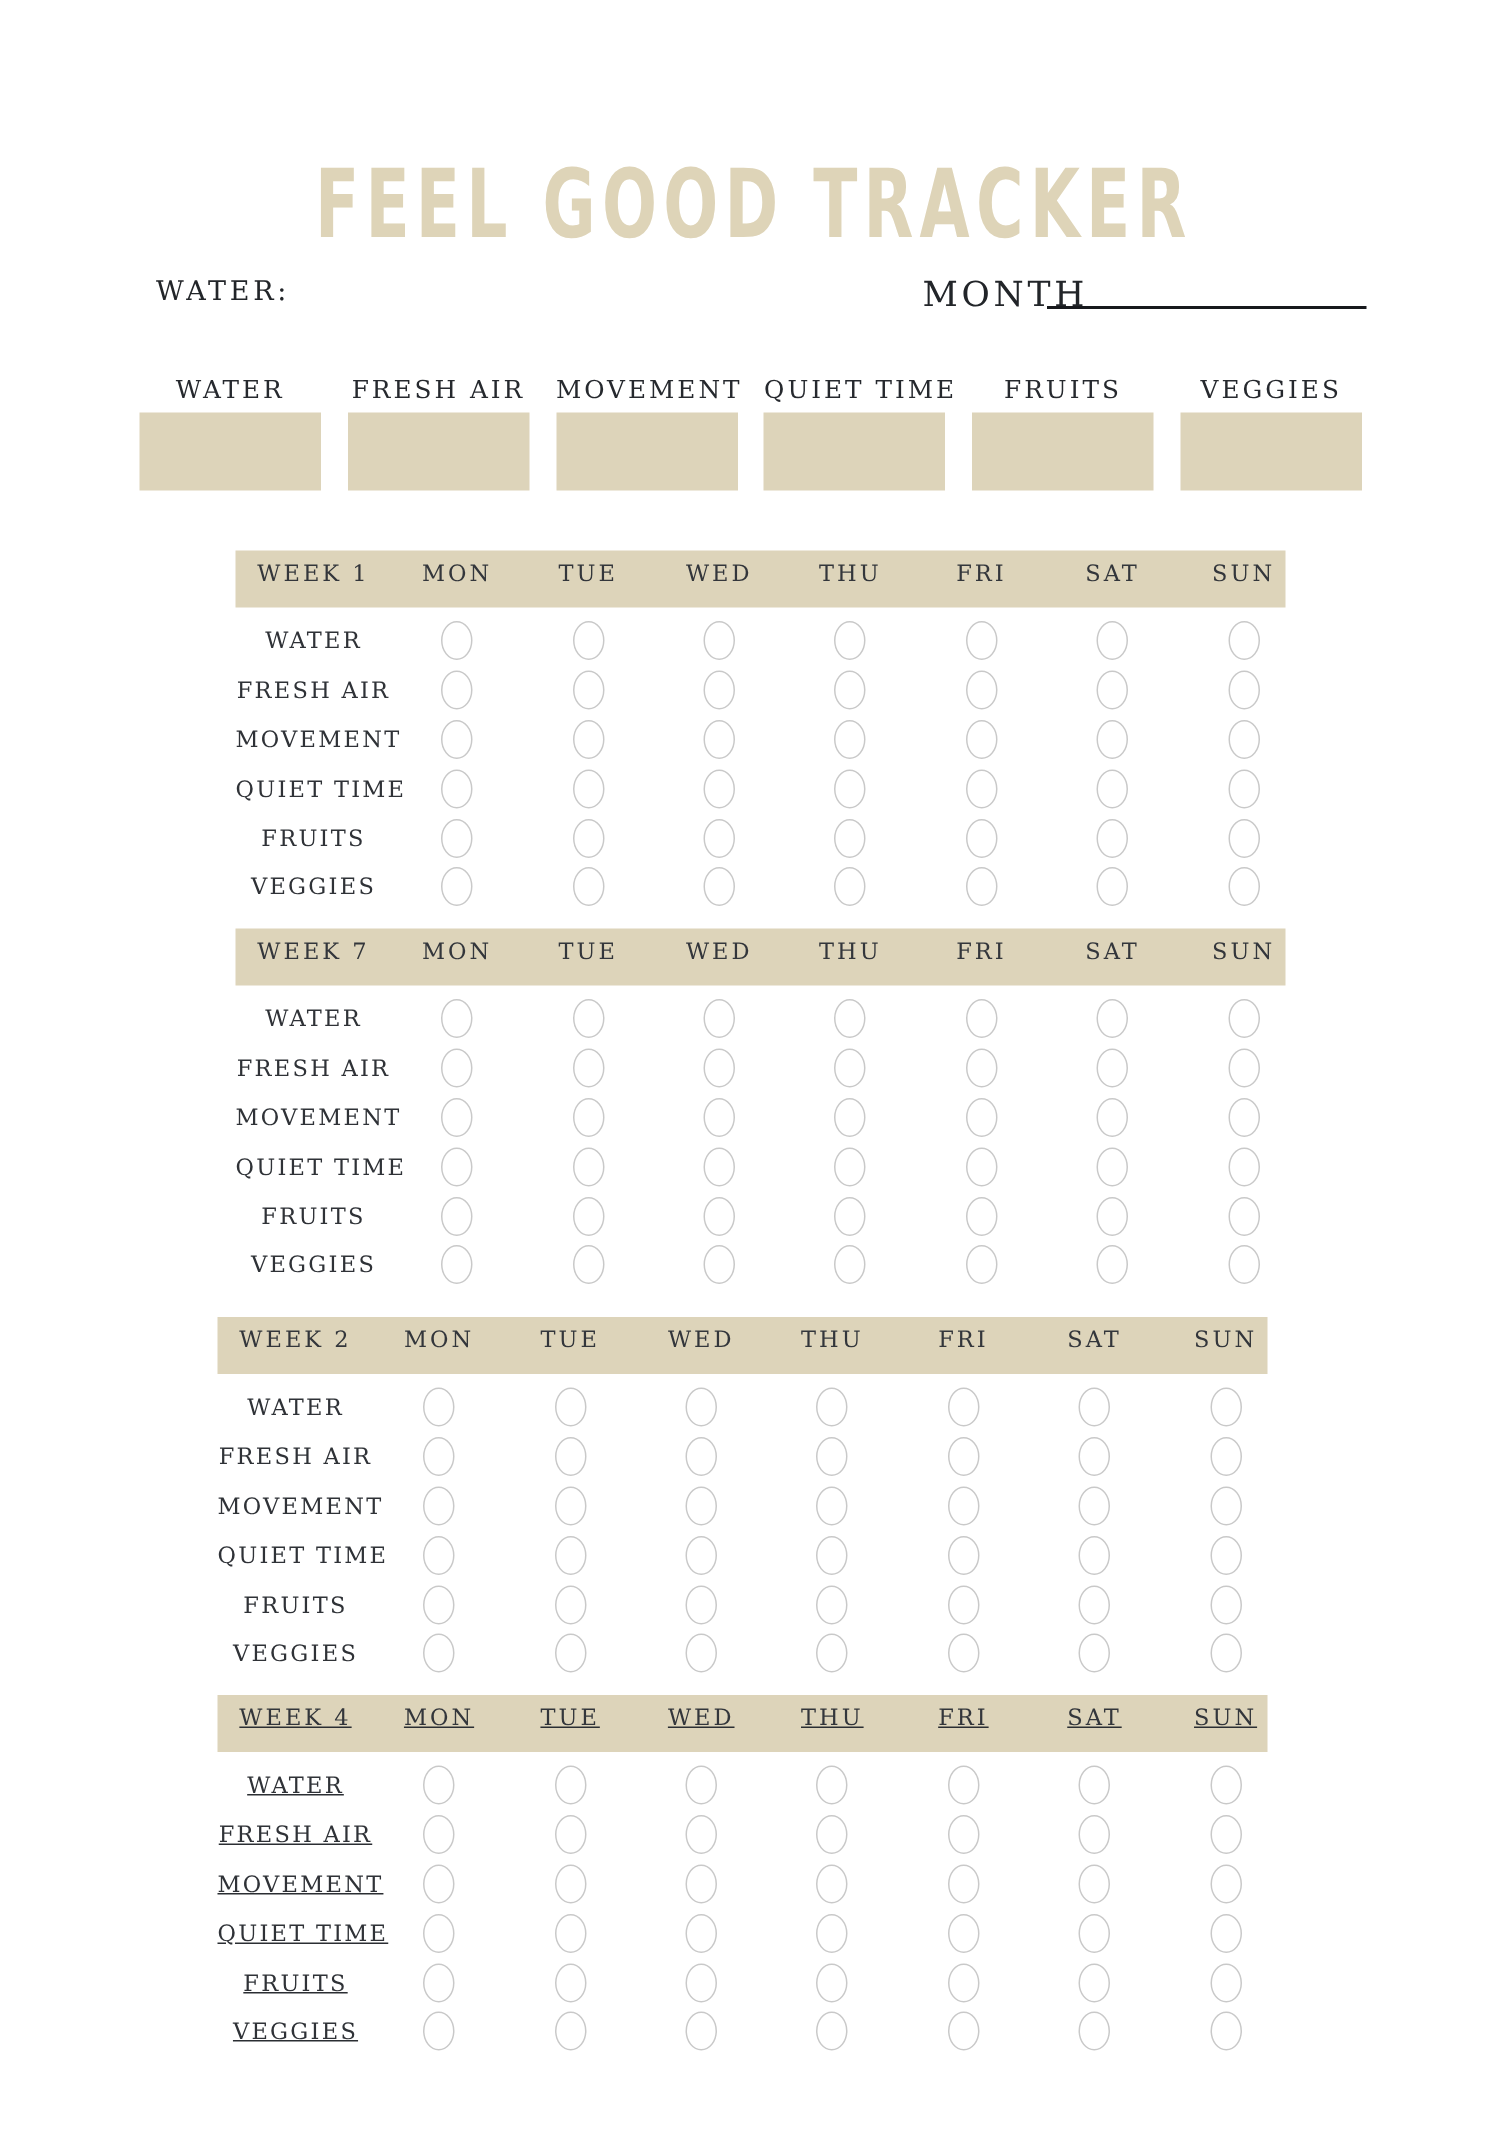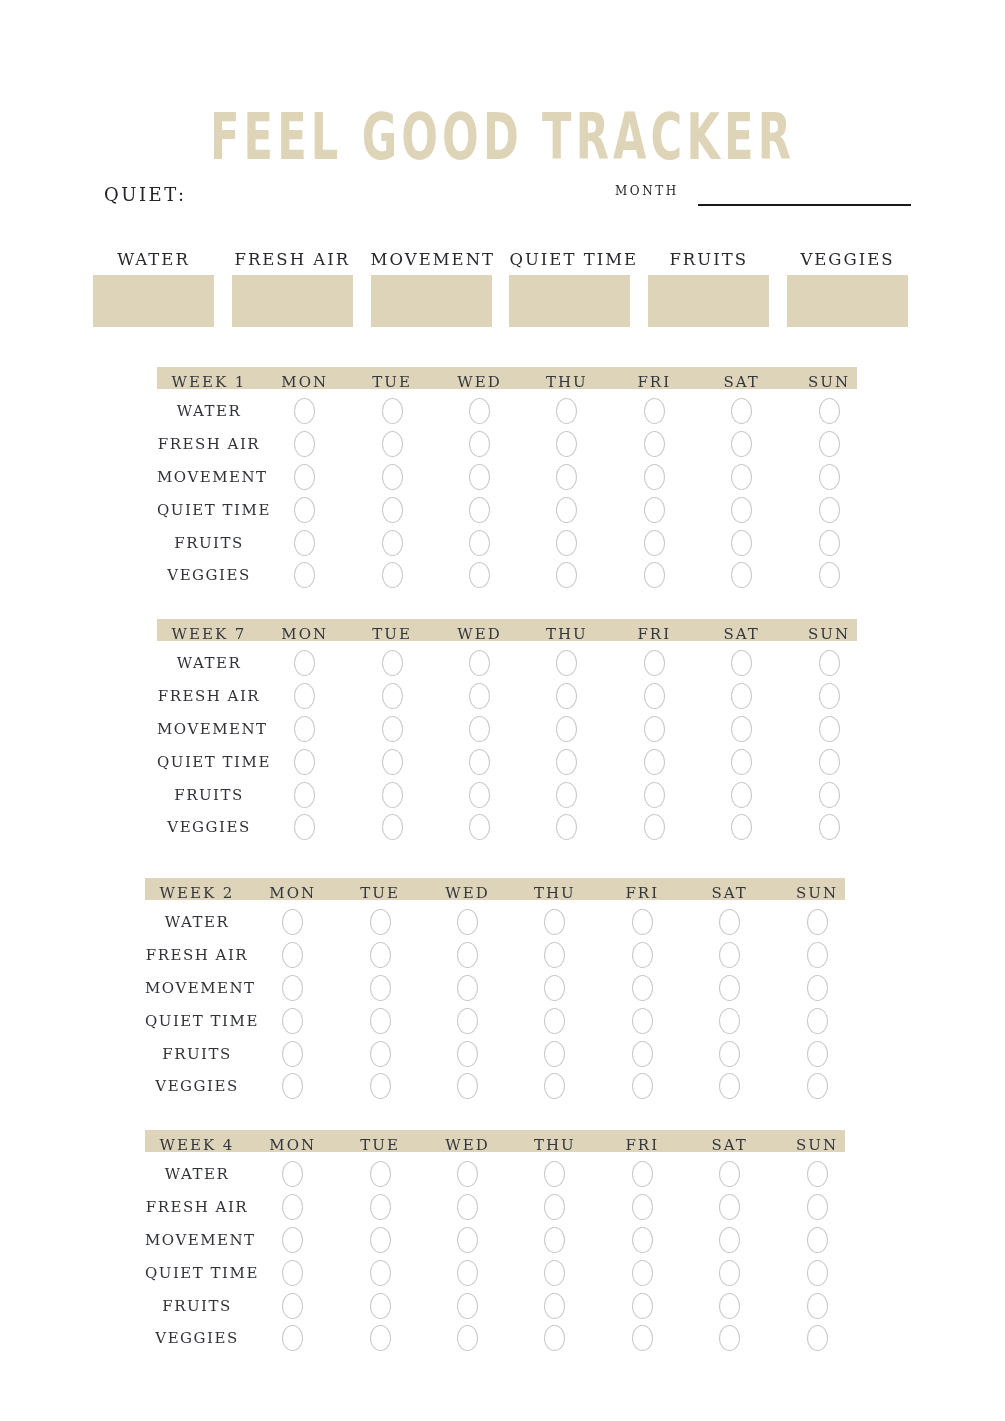--- a/index.html
+++ b/index.html
@@ -28,21 +28,21 @@
     white-space:nowrap;
   }
 
   
   .goals-label{
     position:absolute;left:104px;top:184px;
     font-size:18px;letter-spacing:2.5px;color:#222529;
   }
   .month-label{
     position:absolute;left:615px;top:184px;
-    font-size:12px;letter-spacing:2.5px;color:#222529;
+    font-size:23px;letter-spacing:2.5px;color:#222529;
   }
   .month-line{
     position:absolute;left:698px;top:204px;
     width:213px;height:2px;background:#17191d;
   }
 
   
   .categories{
     position:absolute;left:93px;top:249px;width:815px;
     display:flex;justify-content:space-between;
@@ -56,24 +56,24 @@
   }
   .cat-box{
     margin-top:4px;height:52px;background:#ddd4ba;
   }
 
   
   .week{position:absolute;width:700px;}
   .week1{left:157px;top:367px;}
   .week2{left:157px;top:619px;}
   .week3{left:145px;top:878px;}
-  .week4{left:145px;top:1130px;}
+  .week4{left:145px;top:1130px;text-decoration:underline;}
 
   .band{
-    position:relative;height:22px;background:#ddd4ba;
+    position:relative;height:38px;background:#ddd4ba;
   }
   .grid{
     display:grid;
     grid-template-columns:104px repeat(7,87.4px);
     width:716px;
   }
   .band .grid{height:29px;align-items:center;}
   .head-cell{
     text-align:center;
     font-size:15px;letter-spacing:2px;color:#33363b;
@@ -94,21 +94,21 @@
     box-sizing:content-box;
   }
 </style>
 </head>
 <body>
 
 <div class="page">
 
   <h1 class="title">FEEL GOOD TRACKER</h1>
 
-  <div class="goals-label">QUIET:</div>
+  <div class="goals-label">WATER:</div>
 
   <div class="month-label">MONTH</div>
   <div class="month-line"></div>
 
   <div class="categories" id="categories">
       <div class="cat">
         <div class="cat-label">WATER</div>
         <div class="cat-box"></div>
       </div>
       <div class="cat">

